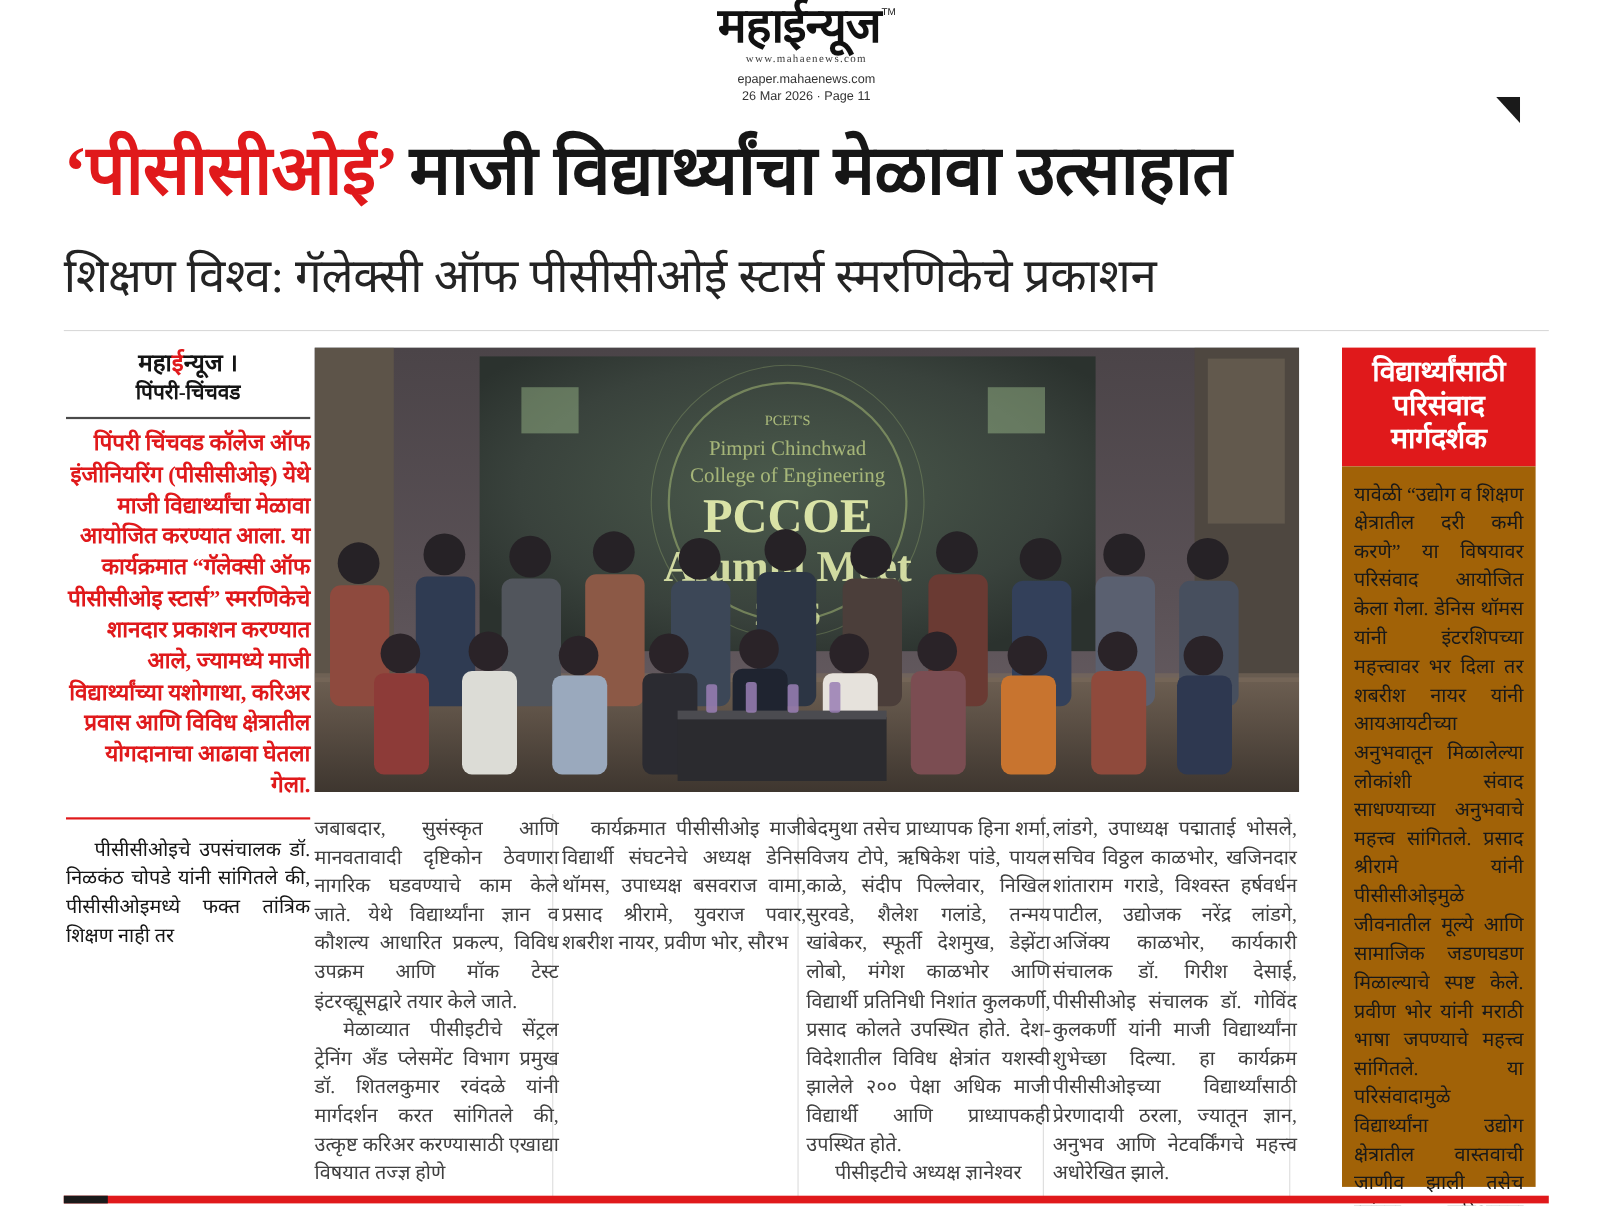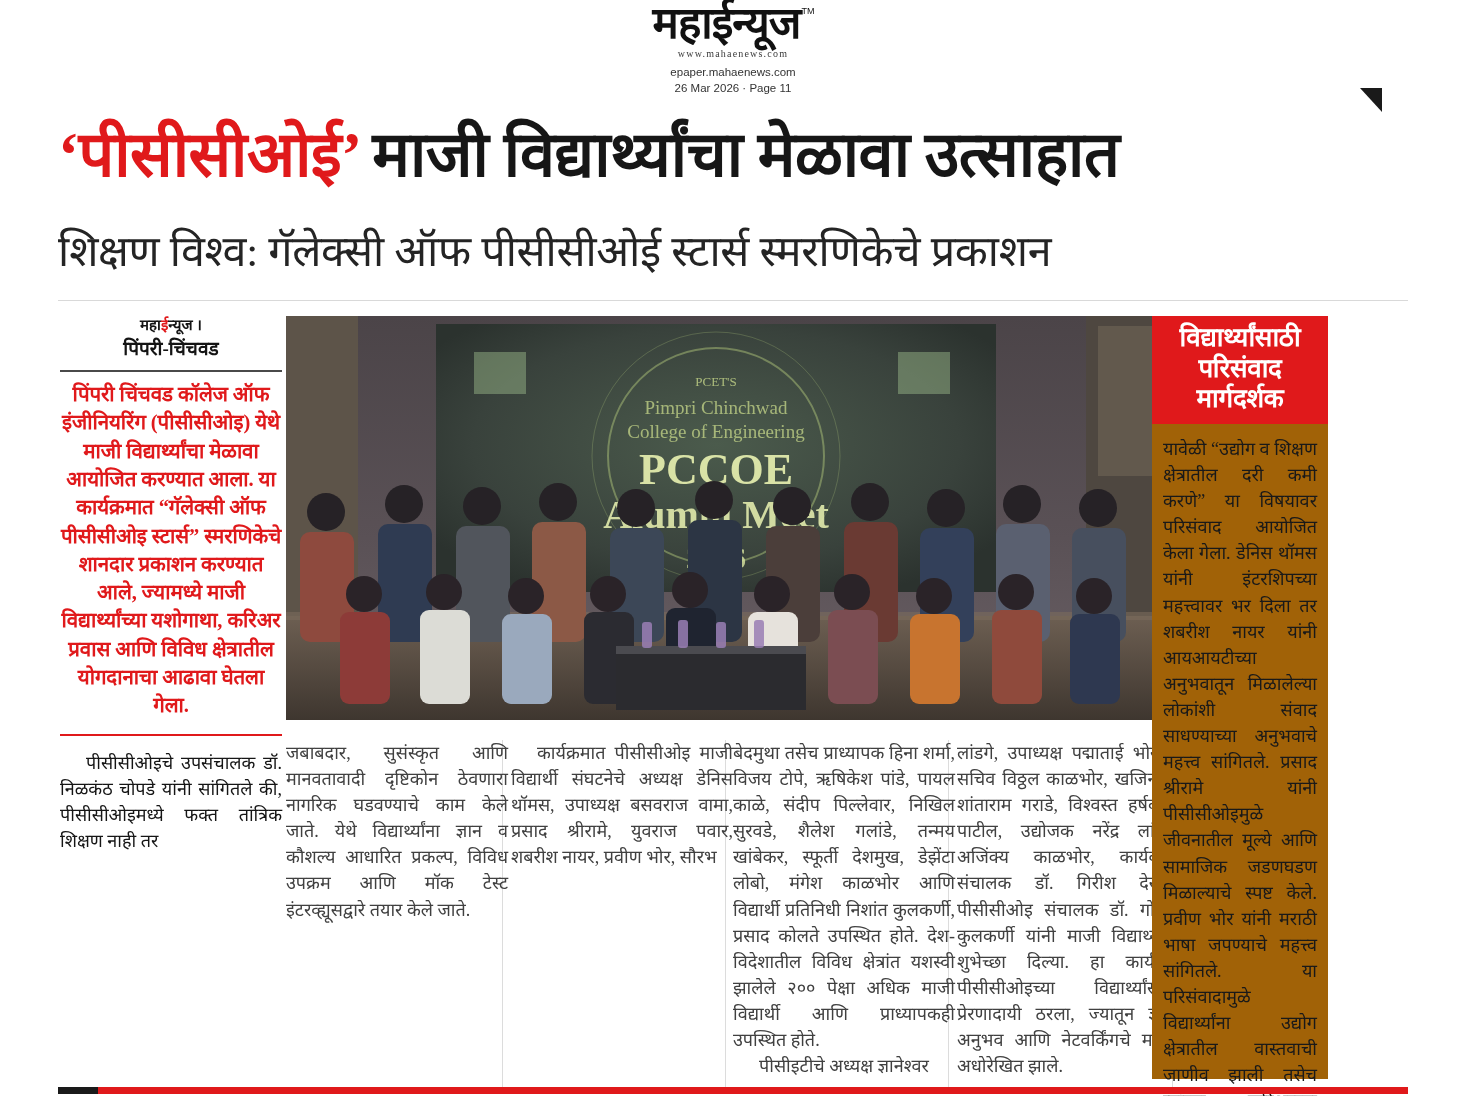--- a/index.html
+++ b/index.html
@@ -39,26 +39,26 @@
   .headline .hl-red{color:#e0191b;}
   .subhead{position:absolute;left:58px;top:228px;width:1360px;
     font-family:"Liberation Serif", serif;
     font-size:43px;line-height:1.1;color:#242424;white-space:nowrap;letter-spacing:-0.3px;}
 
   .rule-top{position:absolute;left:58px;top:300px;width:1350px;height:1px;background:#d9d9d9;}
 
   
   .col{position:absolute;font-family:"Liberation Serif", serif;}
   .col1{left:60px;top:316px;width:222px;}
-  .byline{text-align:center;font-size:15px;line-height:1.3;color:#141414;font-weight:600;}
+  .byline{text-align:center;font-size:22px;line-height:1.3;color:#141414;font-weight:600;}
   .byline .red{color:#e0191b;}
   .byline-loc{text-align:center;font-size:19px;line-height:1.3;color:#141414;margin-top:1px;font-weight:600;}
   .byline-rule{width:100%;height:2px;background:#4a4a4a;margin:9px 0 8px 0;}
   .lead{
-    color:#e0191b;font-size:20.5px;line-height:1.38;text-align:center;font-weight:600;
+    color:#e0191b;font-size:20.5px;line-height:1.38;text-align:right;font-weight:600;
     letter-spacing:-0.1px;
   }
   .lead-rule{width:100%;height:2px;background:#e0191b;margin:14px 0 14px 0;}
   .col1-body{font-size:18px;line-height:1.45;text-align:justify;color:#151515;}
 
   
   .bodycol{position:absolute;top:740px;width:222px;
     font-family:"Liberation Serif", serif;
     font-size:18px;line-height:1.45;text-align:justify;color:#404040;}
   .c2{left:286px;}
@@ -70,21 +70,21 @@
 
   
   .vline{position:absolute;width:1px;background:#dcdcdc;top:740px;height:348px;}
 
   
   .photo{position:absolute;left:286px;top:316px;width:895px;height:404px;overflow:hidden;
     background:#737373;}
   .photo svg{display:block;}
 
   
-  .sidebar{position:absolute;left:1152px;top:316px;width:176px;height:772px;}
+  .sidebar{position:absolute;left:1220px;top:316px;width:176px;height:772px;}
   .sb-head{background:#e0191b;color:#fff;text-align:center;
     font-family:"Liberation Serif", serif;font-weight:bold;
     font-size:26px;line-height:1.18;padding:7px 4px 9px 4px;letter-spacing:-0.3px;}
   .sb-body{background:#a16207;padding:12px 11px 14px 11px;
     font-family:"Liberation Serif", serif;font-size:18px;line-height:1.45;
     color:#191919;text-align:justify;height:655px;box-sizing:border-box;}
   .sb-body p{margin:0;}
 
   
   .bottom-bar{position:absolute;left:58px;top:1087px;width:1350px;height:7px;background:#e0191b;}
@@ -228,20 +228,21 @@
     </svg>
   </div>
 
   <div class="vline" style="left:502px;"></div>
   <div class="vline" style="left:725px;"></div>
   <div class="vline" style="left:948px;"></div>
   <div class="vline" style="left:1172px;"></div>
 
   <div class="bodycol c2">
     <p class="noind">जबाबदार, सुसंस्कृत आणि मानवतावादी दृष्टिकोन ठेवणारा नागरिक घडवण्याचे काम केले जाते. येथे विद्यार्थ्यांना ज्ञान व कौशल्य आधारित प्रकल्प, विविध उपक्रम आणि मॉक टेस्ट इंटरव्ह्यूसद्वारे तयार केले जाते.</p>
+    <p>मेळाव्यात पीसीइटीचे सेंट्रल ट्रेनिंग अँड प्लेसमेंट विभाग प्रमुख डॉ. शितलकुमार रवंदळे यांनी मार्गदर्शन करत सांगितले की, उत्कृष्ट करिअर करण्यासाठी एखाद्या विषयात तज्ज्ञ होणे</p>
   </div>
 
   <div class="bodycol c3">
     <p>कार्यक्रमात पीसीसीओइ माजी विद्यार्थी संघटनेचे अध्यक्ष डेनिस थॉमस, उपाध्यक्ष बसवराज वामा, प्रसाद श्रीरामे, युवराज पवार, शबरीश नायर, प्रवीण भोर, सौरभ</p>
   </div>
 
   <div class="bodycol c4">
     <p class="noind">बेदमुथा तसेच प्राध्यापक हिना शर्मा, विजय टोपे, ऋषिकेश पांडे, पायल काळे, संदीप पिल्लेवार, निखिल सुरवडे, शैलेश गलांडे, तन्मय खांबेकर, स्फूर्ती देशमुख, डेझेंटा लोबो, मंगेश काळभोर आणि विद्यार्थी प्रतिनिधी निशांत कुलकर्णी, प्रसाद कोलते उपस्थित होते. देश-विदेशातील विविध क्षेत्रांत यशस्वी झालेले २०० पेक्षा अधिक माजी विद्यार्थी आणि प्राध्यापकही उपस्थित होते.</p>
     <p>पीसीइटीचे अध्यक्ष ज्ञानेश्वर</p>
   </div>

